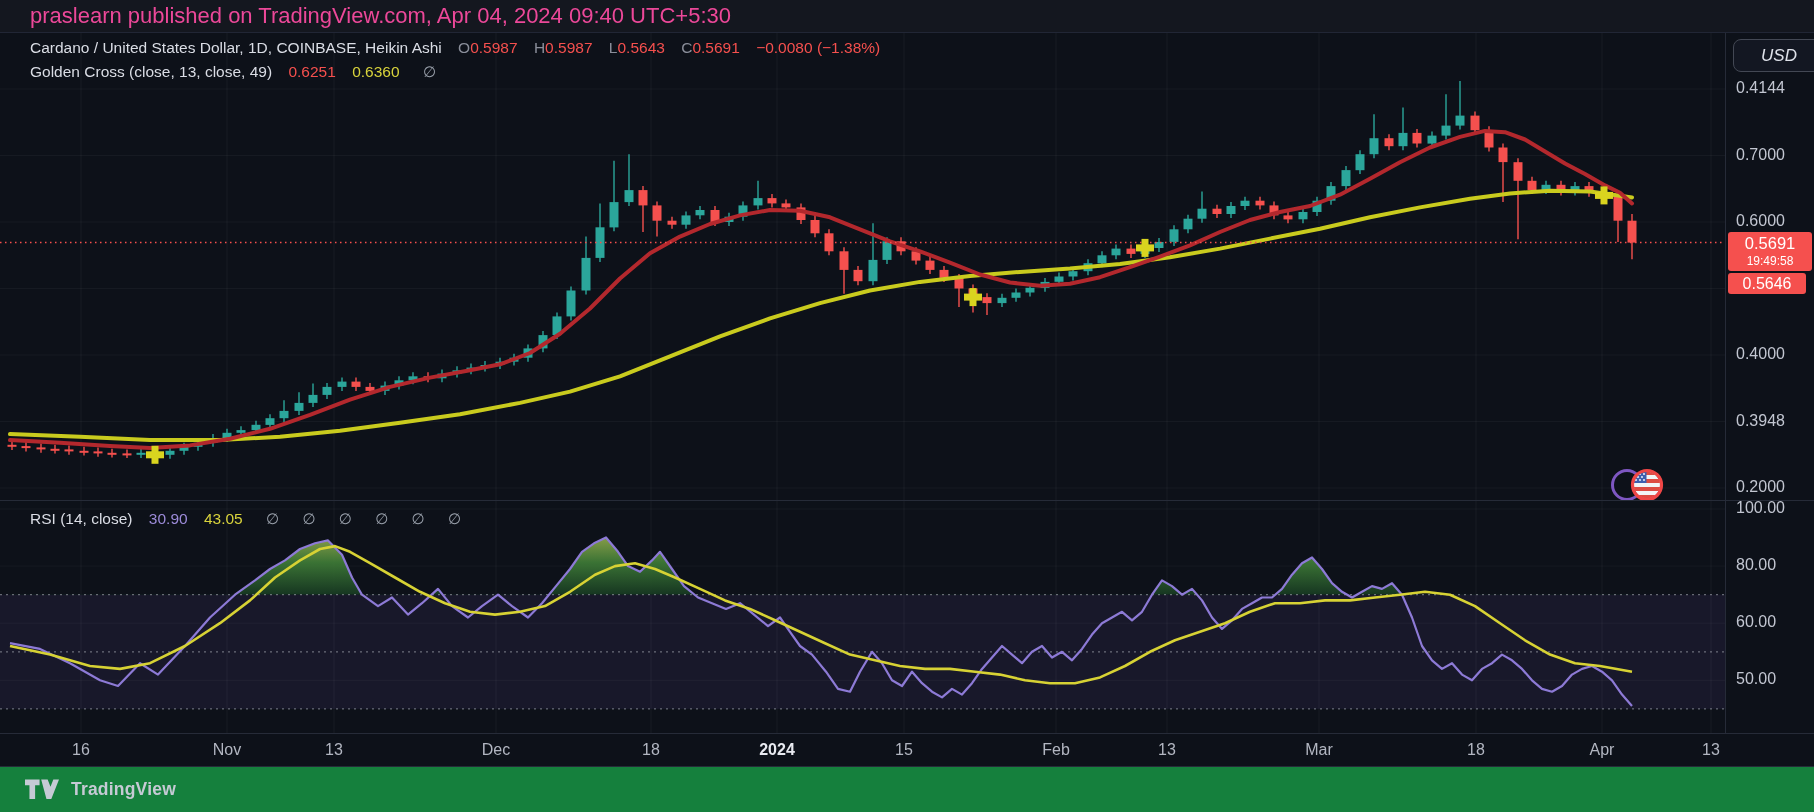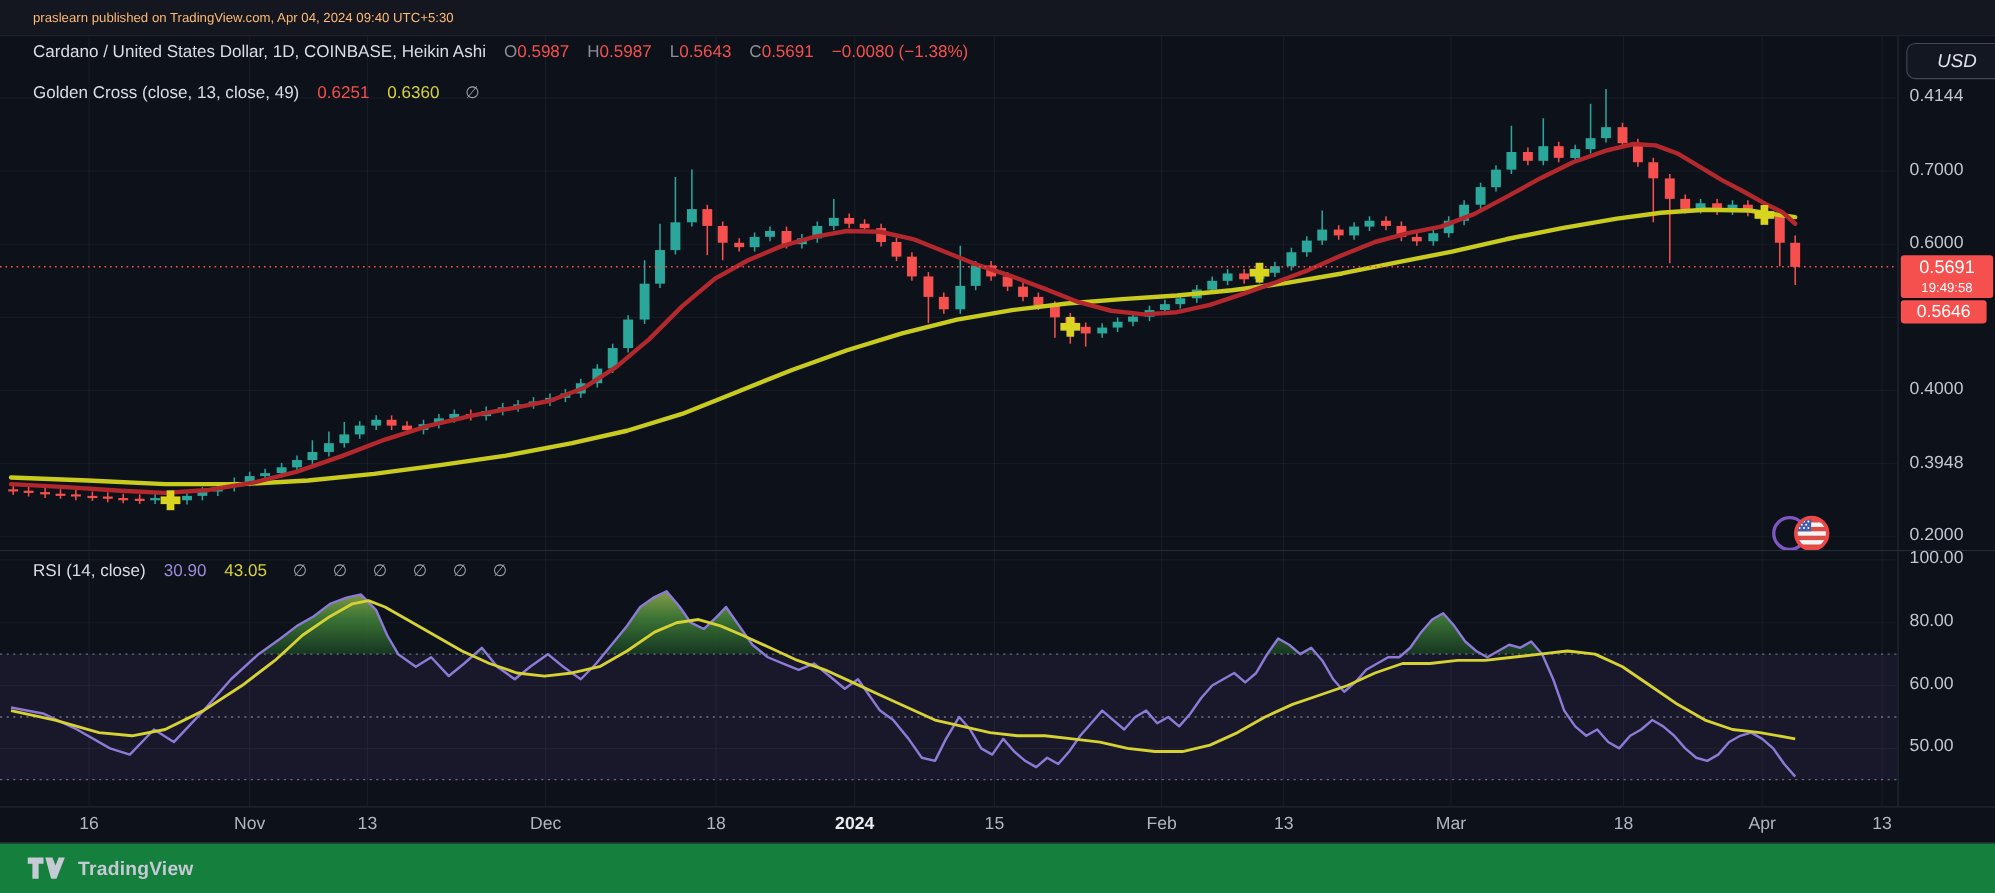--- a/index.html
+++ b/index.html
@@ -1,34 +1,34 @@
 <!DOCTYPE html>
 <html><head>
 <meta charset="utf-8">
 <style>
   * { box-sizing: border-box; }
   body { margin: 0; background: #10131c; font-family: "Liberation Sans", sans-serif; }
   #stage { position: relative; width: 1814px; height: 812px; overflow: hidden; background: #0d1119; }
 
   
   .pub-header { position: absolute; left: 0; top: 0; width: 1814px; height: 32px;
-    background: #14171f; color: #fdba74; font-size: 12px; line-height: 32px; padding-left: 30px; }
+    background: #14171f; color: #ec4899; font-size: 22px; line-height: 32px; padding-left: 30px; }
 
   
   .chart-wrap { position: absolute; left: 0; top: 32px; width: 1814px; height: 701px;
     background: #0d1119; border-top: 1px solid #212635; }
   .chart-wrap svg { position: absolute; left: 0; display: block; }
   #main-svg { top: 0; }
   #rsi-svg { top: 468px; }
   .pane-sep { position: absolute; left: 0; top: 467px; width: 1814px; height: 1px; background: #262b38; z-index: 4; }
 
   
   .legend { position: absolute; left: 30px; z-index: 6; font-size: 15.5px; color: #dadde5; white-space: nowrap; }
   .lg-line1 { top: 6px; }
-  .lg-line2 { top: 42px; }
+  .lg-line2 { top: 30px; }
   .lg-rsi   { top: 477px; }
   .legend .k { color: #8a8e9a; margin-left: 12px; }
   .legend .k:first-of-type { margin-left: 16px; }
   .legend .vred { color: #f5504e; }
   .legend .vyel { color: #d8d33c; }
   .legend .vpur { color: #9c8bd9; }
   .legend .gap { margin-left: 12px; }
   .legend .nv { color: #99a0ab; margin-left: 19px; font-size: 15px; }
 
   

